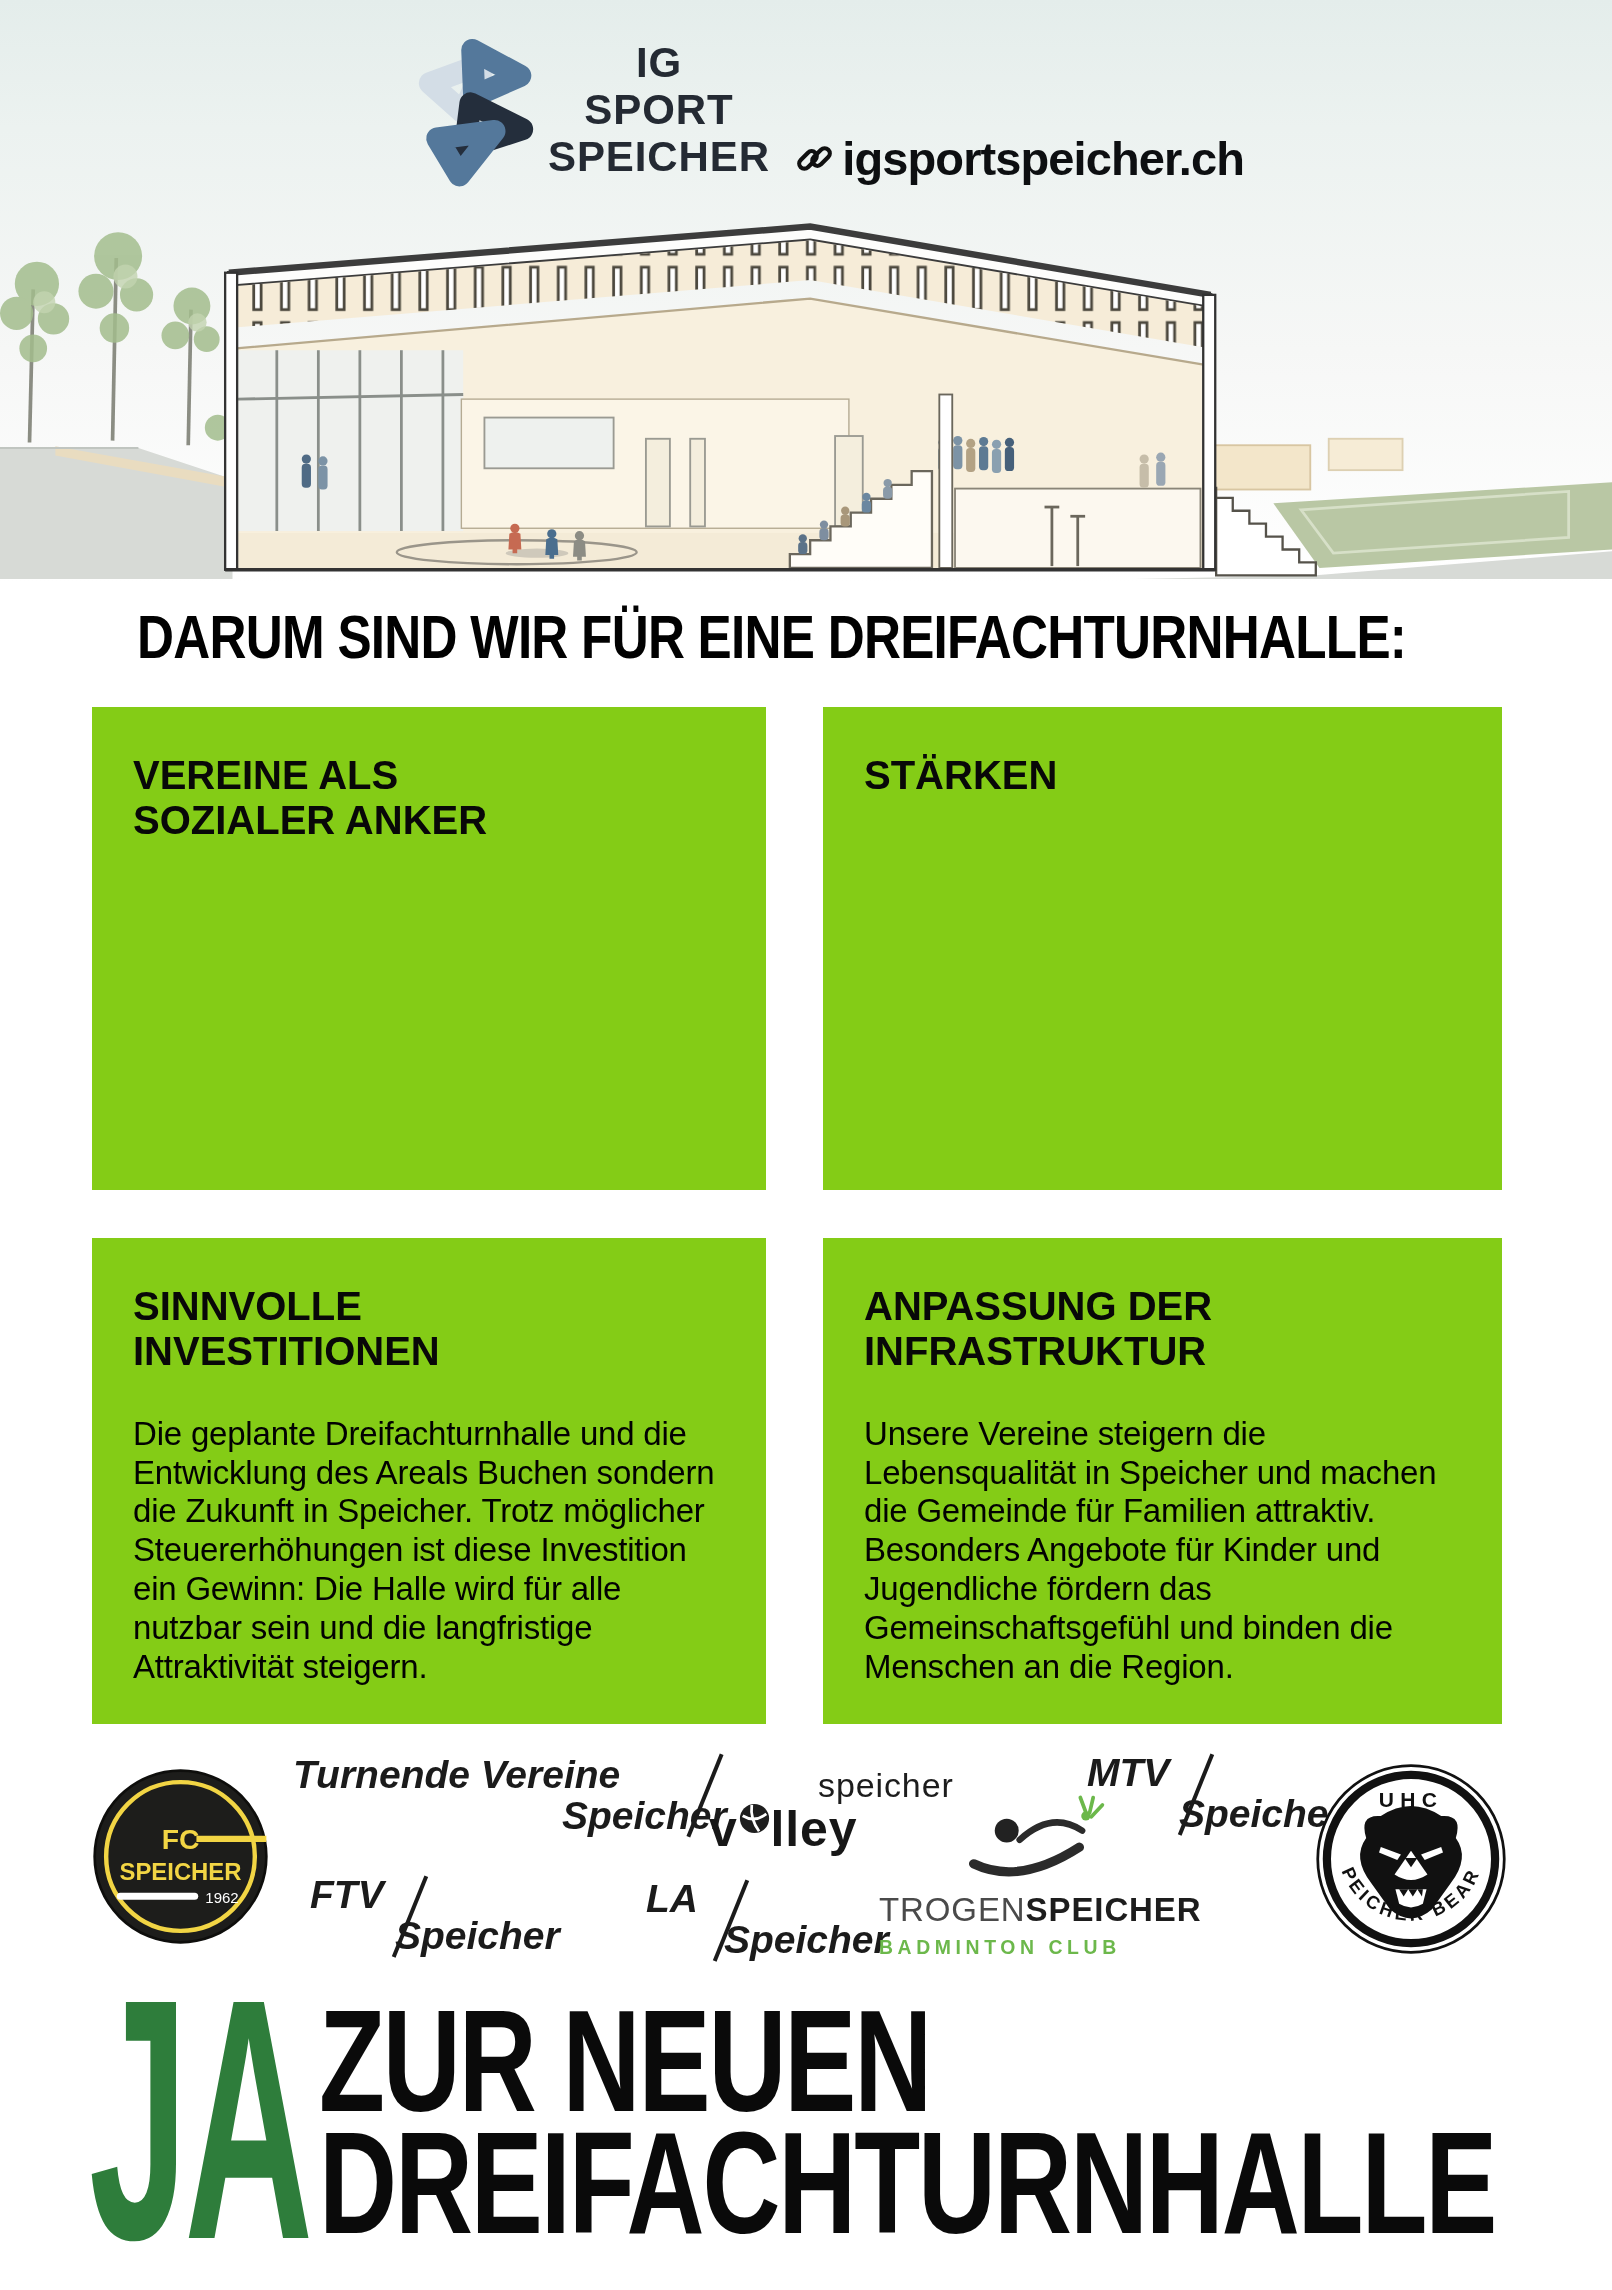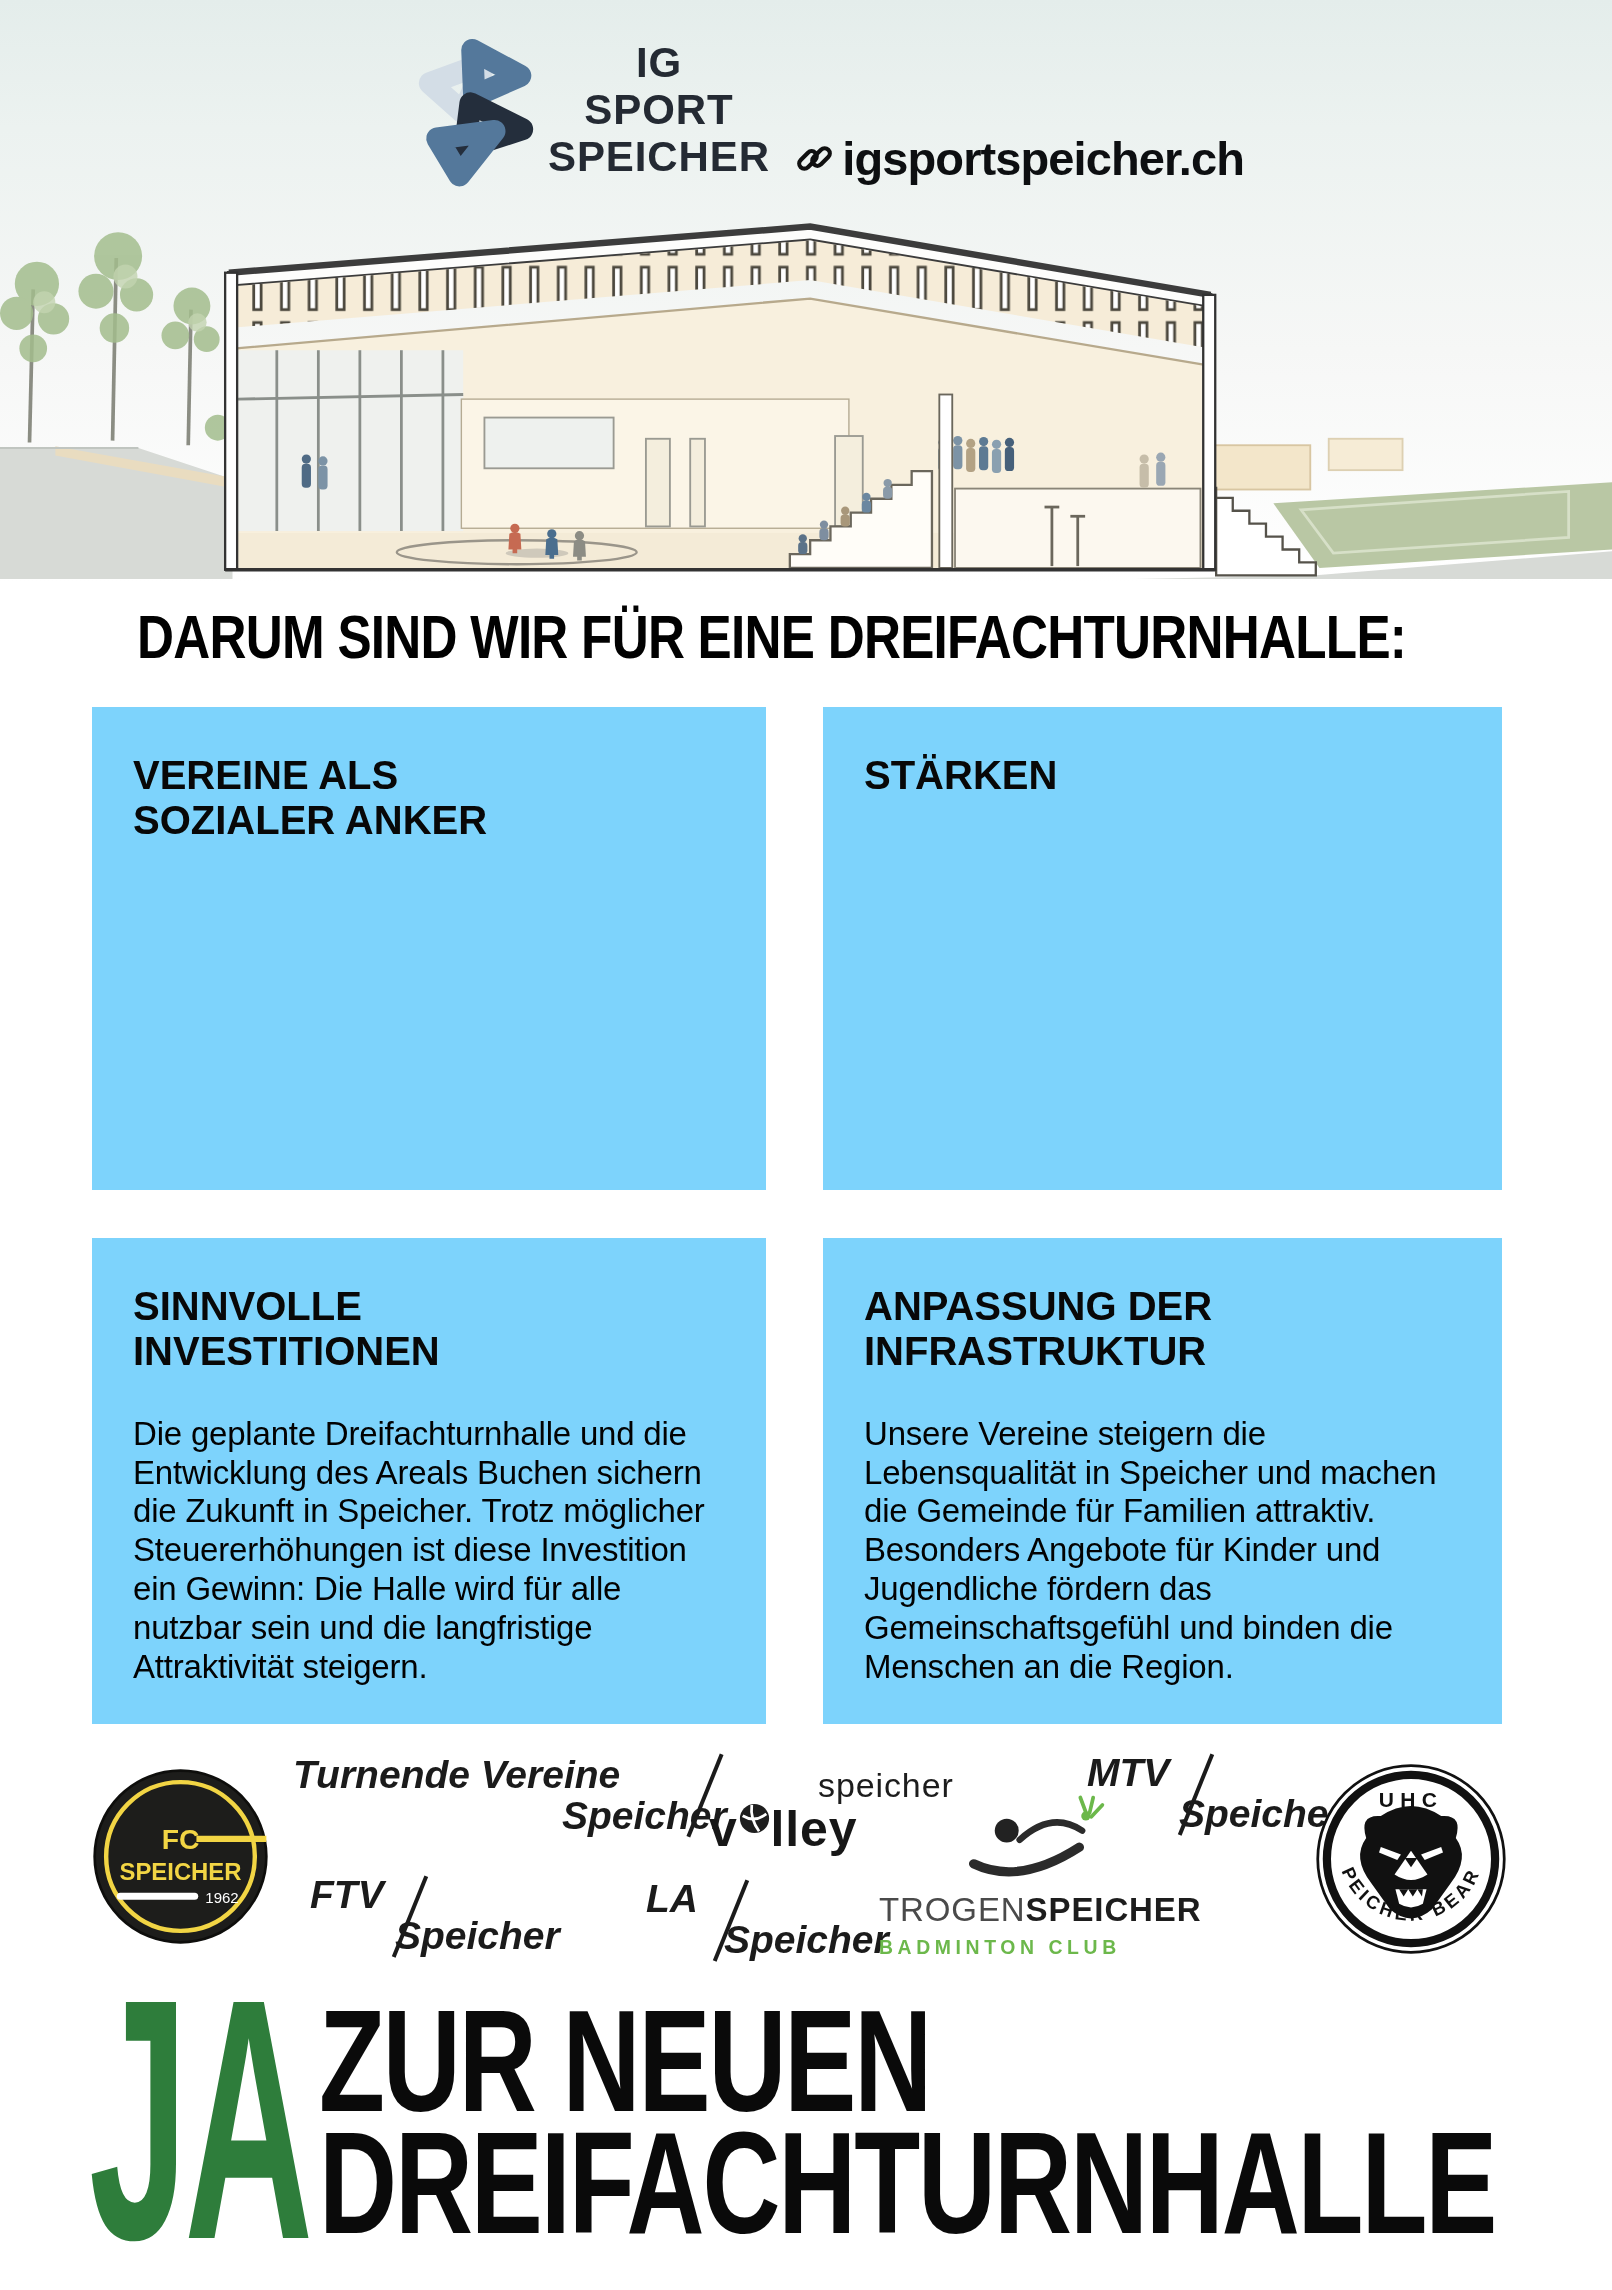--- a/index.html
+++ b/index.html
@@ -25,21 +25,21 @@
   .main-heading{
     position:absolute;top:602px;left:137px;margin:0;
     font-size:61px;font-weight:bold;color:#010101;white-space:nowrap;
     letter-spacing:-0.9px;transform:scaleX(0.84);transform-origin:left top;
   }
 
   .cards{
     position:absolute;top:707px;left:92px;width:1410px;
     display:grid;grid-template-columns:674px 679px;column-gap:57px;row-gap:48px;
   }
-  .card{background:#7dd3fc;box-sizing:border-box;padding:46px 50px 37px 41px;min-height:483px;}
+  .card{background:#84cc16;box-sizing:border-box;padding:46px 50px 37px 41px;min-height:483px;}
   .card-title{font-weight:bold;font-size:40px;line-height:1.12;color:#080808;margin:0 0 41px 0;}
   .card-title span{display:block;}
   .card-body{font-size:33px;line-height:1.18;color:#020202;letter-spacing:-0.2px;max-width:602px;}
 
   .logos{position:absolute;top:1744px;left:0;width:1612px;height:263px;}
   .fc-badge{position:absolute;left:92px;top:24px;width:177px;height:177px;}
   .fc-badge svg{width:177px;height:177px;display:block;}
   .uhc-badge{position:absolute;left:1315px;top:18.5px;width:192px;height:192px;}
   .uhc-badge svg{width:192px;height:192px;display:block;}
 
@@ -251,21 +251,21 @@
     <div class="card">
       <h2 class="card-title">
         <span>STÄRKEN</span>
       </h2>
     </div>
     <div class="card">
       <h2 class="card-title">
         <span>SINNVOLLE</span>
         <span>INVESTITIONEN</span>
       </h2>
-      <div class="card-body">Die geplante Dreifachturnhalle und die Entwicklung des Areals Buchen sichern die Zukunft in Speicher. Trotz möglicher Steuererhöhungen ist diese Investition ein Gewinn: Die Halle wird für alle nutzbar sein und die langfristige Attraktivität steigern.</div>
+      <div class="card-body">Die geplante Dreifachturnhalle und die Entwicklung des Areals Buchen sondern die Zukunft in Speicher. Trotz möglicher Steuererhöhungen ist diese Investition ein Gewinn: Die Halle wird für alle nutzbar sein und die langfristige Attraktivität steigern.</div>
     </div>
     <div class="card">
       <h2 class="card-title">
         <span>ANPASSUNG DER</span>
         <span>INFRASTRUKTUR</span>
       </h2>
       <div class="card-body">Unsere Vereine steigern die Lebensqualität in Speicher und machen die Gemeinde für Familien attraktiv. Besonders Angebote für Kinder und Jugendliche fördern das Gemeinschaftsgefühl und binden die Menschen an die Region.</div>
     </div>
   </div>
 

